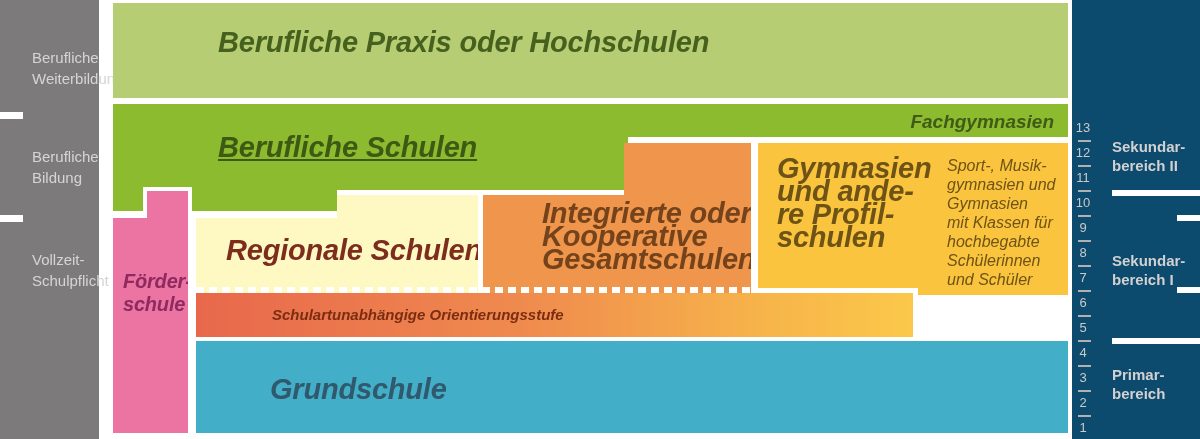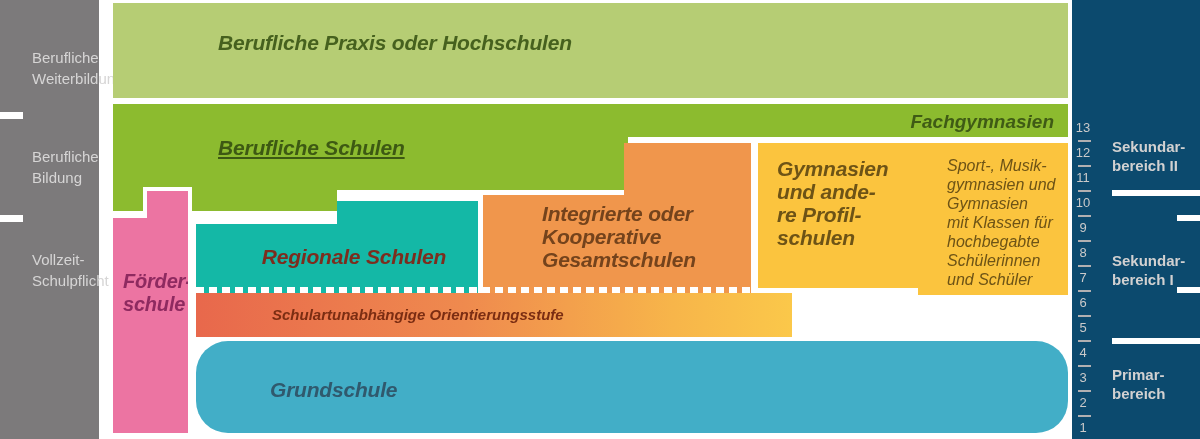--- a/index.html
+++ b/index.html
@@ -33,43 +33,43 @@
   .blk-beruf{
     left:113px;top:104px;width:955px;height:107px;background:#8cbb2f;
     clip-path:polygon(0px 0px,955px 0px,955px 33px,515px 33px,515px 86px,224px 86px,
                       224px 107px,79px 107px,79px 83px,30px 83px,30px 107px,0px 107px);
   }
   .blk-foerder{
     left:113px;top:191px;width:75px;height:242px;background:#ec74a2;
     clip-path:polygon(34px 0px,75px 0px,75px 242px,0px 242px,0px 27px,34px 27px);
   }
   .blk-regionale{
-    left:196px;top:201px;width:316px;height:98px;background:#14b8a6;
+    left:196px;top:195px;width:316px;height:98px;background:#fef9c3;
     clip-path:polygon(0px 23px,141px 23px,141px 0px,282px 0px,282px 98px,0px 98px);
   }
   .blk-gesamt{
     left:483px;top:143px;width:268px;height:150px;background:#f0964c;
     clip-path:polygon(0px 52px,141px 52px,141px 0px,268px 0px,268px 150px,0px 150px);
   }
   .blk-gym{
     left:758px;top:143px;width:310px;height:152px;background:#fbc43e;
     clip-path:polygon(0px 0px,310px 0px,310px 194px,160px 194px,160px 145px,0px 145px);
   }
   .blk-strip{
-    left:196px;top:293px;width:596px;height:44px;
+    left:196px;top:293px;width:717px;height:44px;
     background:linear-gradient(90deg,#e8684c 0%,#ef8a4e 45%,#f7b54a 80%,#fbc84a 100%);
   }
   .dashed-line{
     position:absolute;left:196px;top:287px;width:557px;height:6px;
     background:repeating-linear-gradient(90deg,#ffffff 0px,#ffffff 8px,rgba(0,0,0,0) 8px,rgba(0,0,0,0) 13px);
   }
-  .blk-grund{left:196px;top:341px;width:872px;height:92px;background:#42aec7;border-radius:32px;}
+  .blk-grund{left:196px;top:341px;width:872px;height:92px;background:#42aec7;}
   
   .h1{
-    position:absolute;font-style:italic;font-weight:bold;font-size:21px;line-height:23px;
+    position:absolute;font-style:italic;font-weight:bold;font-size:29px;line-height:23px;
     white-space:pre-line;letter-spacing:-0.2px;
   }
   .t-praxis{left:105px;top:28px;color:#46611e;}
   .t-beruf{left:105px;top:32px;color:#3d5913;text-decoration:underline;}
   .t-fachgym{
     position:absolute;right:14px;top:7px;color:#3f5b15;
     font-style:italic;font-weight:bold;font-size:19px;
   }
   .t-foerder{left:10px;top:79px;color:#8e2a60;font-size:20px;line-height:23px;}
   .t-regionale{left:0;top:44px;width:100%;text-align:center;color:#7c2d1e;}

